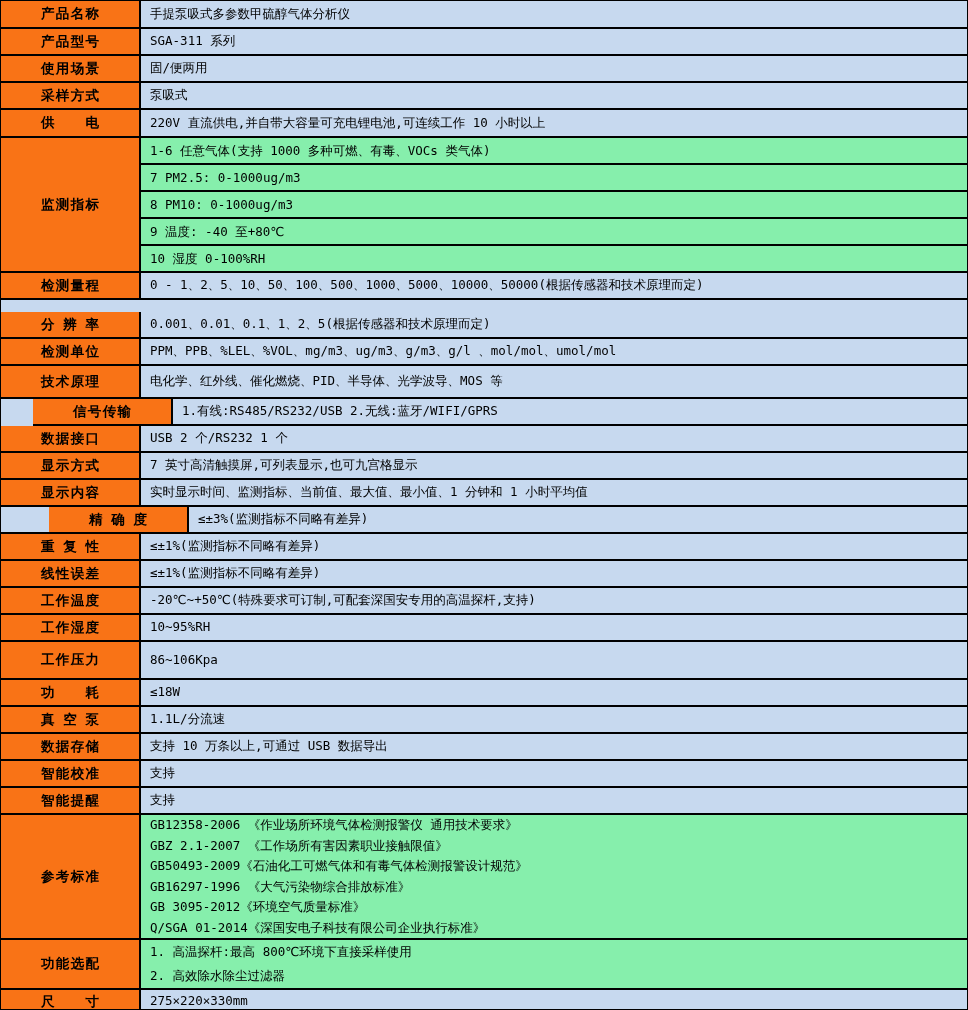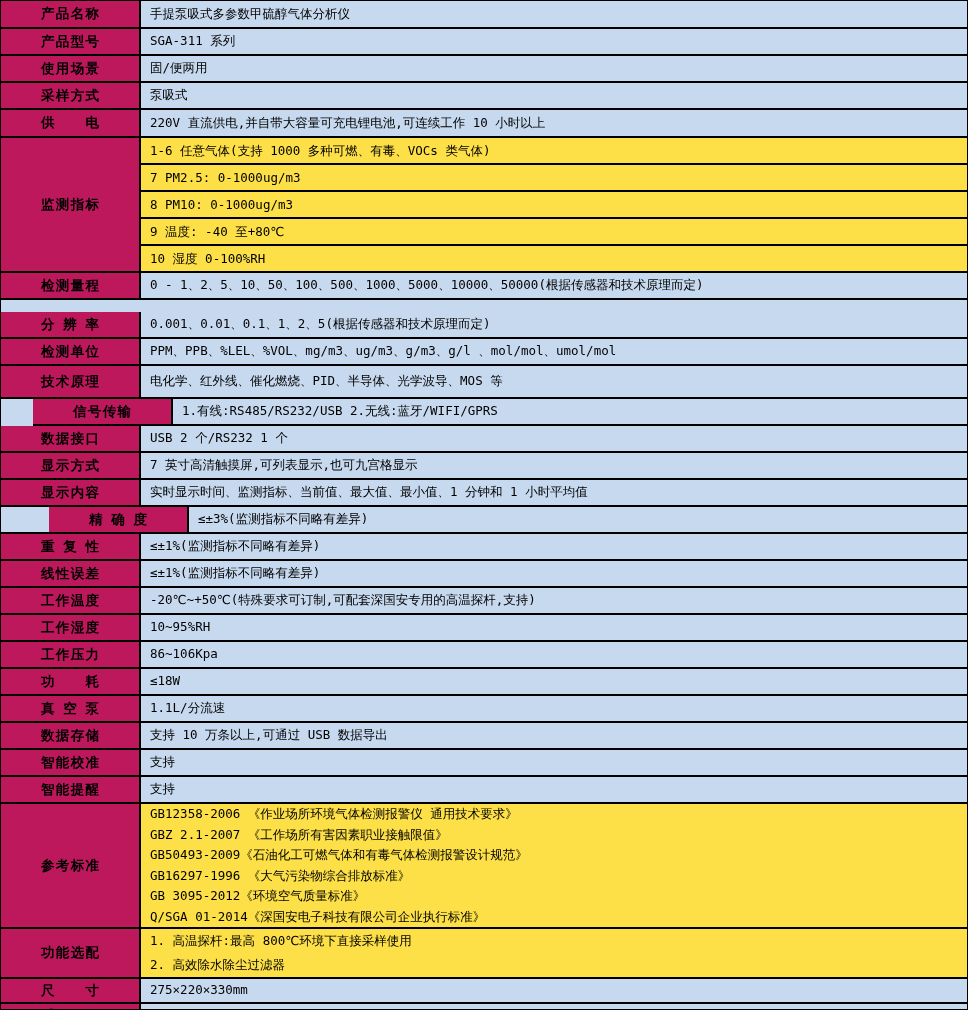--- a/index.html
+++ b/index.html
@@ -5,21 +5,21 @@
   html,body{margin:0;padding:0;background:#ffffff;}
   body{width:968px;font-family:"DejaVu Sans","Liberation Sans",sans-serif;color:#000;}
   #spec-table{
     width:968px;height:1010px;box-sizing:border-box;
     border:1px solid #000;background:#C7D9EF;
     display:flex;flex-direction:column;overflow:hidden;
   }
   .row{display:flex;box-sizing:border-box;border-bottom:2px solid #000;flex:0 0 auto;}
   .row.last{border-bottom:none;}
   .cell-label{
-    flex:0 0 140px;box-sizing:border-box;background:#be185d;
+    flex:0 0 140px;box-sizing:border-box;background:#f97316;
     border-right:2px solid #000;
     display:flex;align-items:center;justify-content:center;
   }
   .label-text{
     display:inline-block;width:58px;
     font-weight:bold;font-size:13.5px;line-height:1;
     text-align:justify;text-align-last:justify;
     white-space:nowrap;letter-spacing:0;
   }
   .label-text.w2{text-align-last:justify;}
@@ -28,21 +28,21 @@
     padding-left:9px;box-sizing:border-box;
     font-family:"DejaVu Sans Mono","DejaVu Sans",sans-serif;
     font-size:12.5px;line-height:1.15;background:#C7D9EF;
     white-space:nowrap;overflow:hidden;
   }
   .cell-stack{flex:1;display:flex;flex-direction:column;box-sizing:border-box;}
   .stack-line{
     flex:1;display:flex;align-items:center;
     padding-left:9px;box-sizing:border-box;
     font-family:"DejaVu Sans Mono","DejaVu Sans",sans-serif;
-    font-size:12.5px;line-height:1.1;background:#fde047;
+    font-size:12.5px;line-height:1.1;background:#86efac;
     white-space:nowrap;overflow:hidden;
   }
   .stack-line.bordered{border-bottom:2px solid #000;}
   .stack-line.bordered:last-child{border-bottom:none;}
 </style>
 </head>
 <body>
 
 <div id="spec-table">
     <div class="row" style="height: 28px;">
@@ -158,21 +158,21 @@
         <span class="label-text">工作温度</span>
       </div>
       <div class="cell-value">-20℃~+50℃(特殊要求可订制,可配套深国安专用的高温探杆,支持)</div>
     </div>
     <div class="row" style="height: 27px;">
       <div class="cell-label">
         <span class="label-text">工作湿度</span>
       </div>
       <div class="cell-value">10~95%RH</div>
     </div>
-    <div class="row" style="height: 27px;">
+    <div class="row" style="height: 38px;">
       <div class="cell-label">
         <span class="label-text">工作压力</span>
       </div>
       <div class="cell-value">86~106Kpa</div>
     </div>
     <div class="row" style="height: 27px;">
       <div class="cell-label">
         <span class="label-text w2">功耗</span>
       </div>
       <div class="cell-value">≤18W</div>

